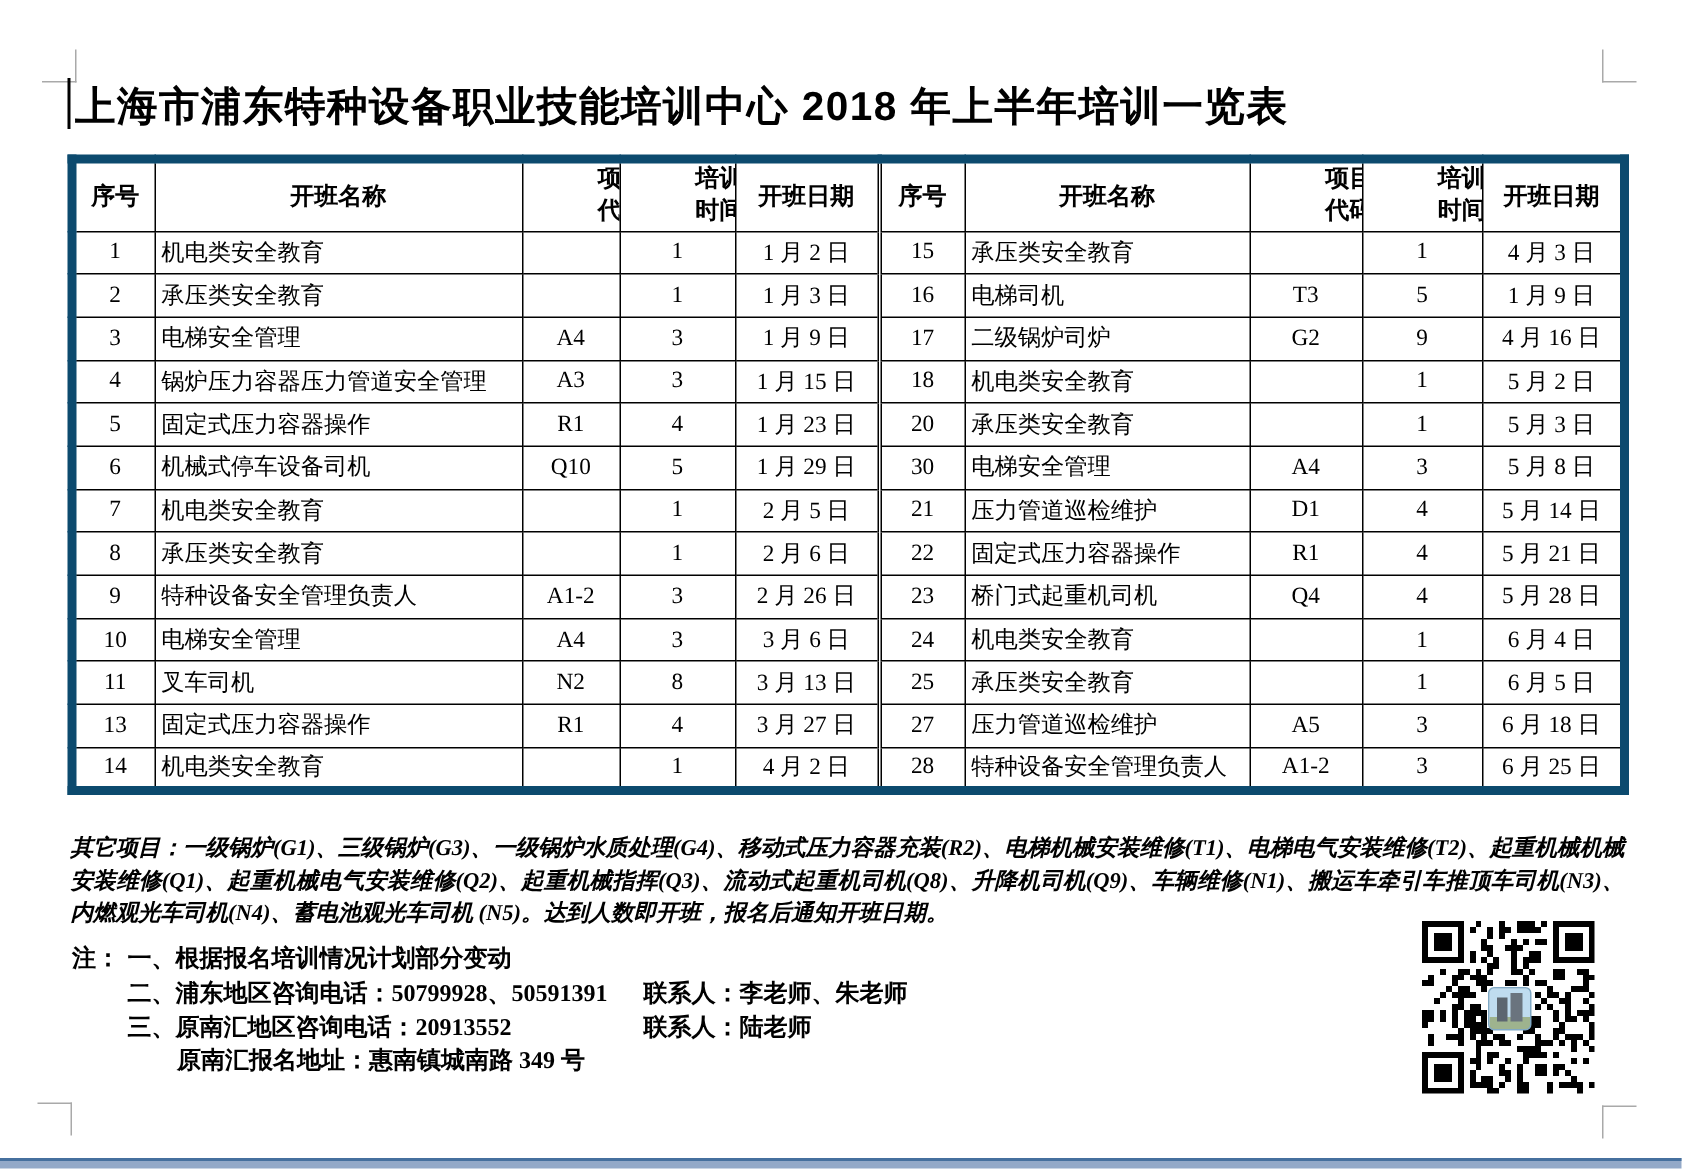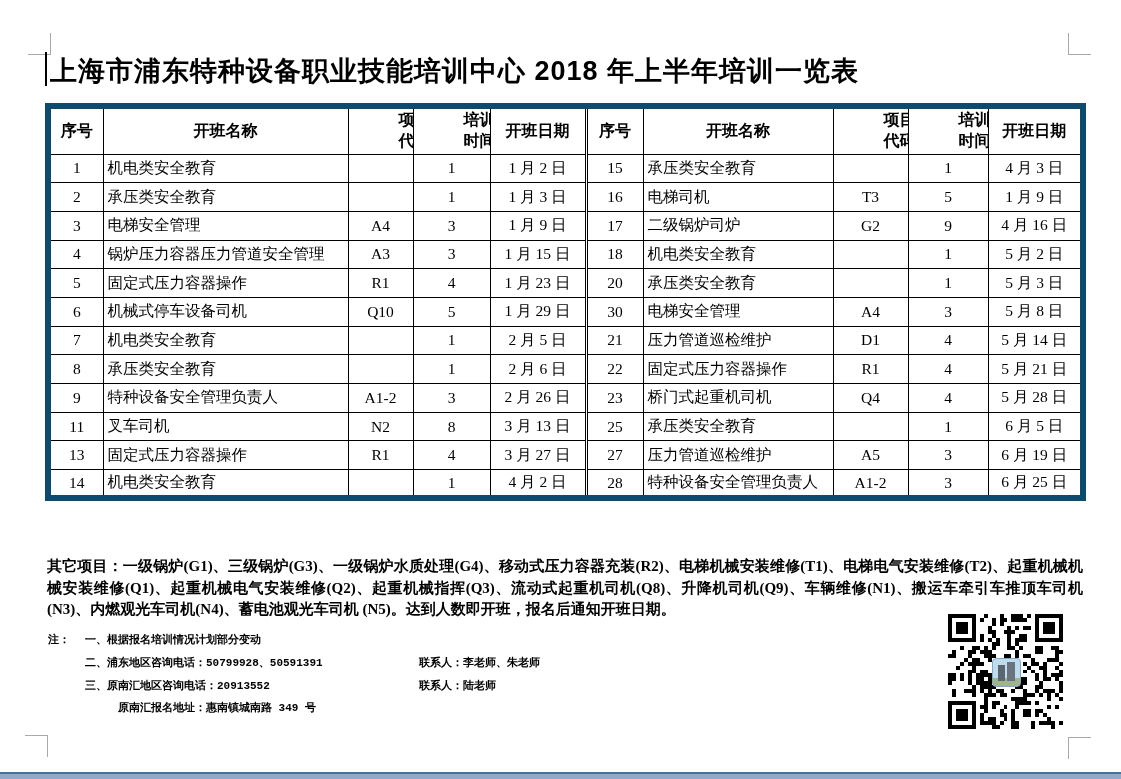--- a/index.html
+++ b/index.html
@@ -23,23 +23,23 @@
   .doc-table th,.doc-table td{border:1px solid #000;overflow:hidden;white-space:nowrap;padding:0 4px;}
   .doc-table thead tr{height:48px;}
   .doc-table tbody tr{height:28.7px;}
   .doc-table th{font-size:16px;font-weight:bold;text-align:center;padding:0 2px;}
   .doc-table th div{line-height:1.3;padding-left:48px;}
   td.ccenter{text-align:center;font-size:15.5px;}
   td.cname{text-align:left;font-size:15.5px;margin-left:32px;}
   .mid{border-left:3px double #000 !important;}
   
   .other-projects{position:absolute;left:47px;top:556px;width:1036px;font-size:15px;
-        font-weight:bold;line-height:21.5px;text-align:justify;}
-  
-  .notes{position:absolute;left:48px;top:629px;width:720px;font-size:11px;font-weight:bold;font-family:Liberation Mono, monospace;}
+        font-weight:bold;line-height:21.5px;text-align:justify;font-style:italic;}
+  
+  .notes{position:absolute;left:48px;top:629px;width:720px;font-size:16px;font-weight:bold;}
   .note-line{line-height:22.8px;white-space:nowrap;}
   .note-label{display:inline-block;width:37px;}
   .indent1{padding-left:37px;}
   .indent2{padding-left:70px;}
   .note-body{display:inline-block;min-width:312px;}
   
   .qr-wrap{position:absolute;left:948px;top:614px;width:115px;height:115px;}
   .qr-wrap svg{display:block;}
   .qr-logo{position:absolute;left:44px;top:44px;width:27px;height:27px;border-radius:4px;
         border:1px solid #7fa8c4;background:linear-gradient(#bfdcef 0 70%,#9eb38e 70% 100%);overflow:hidden;}
@@ -203,20 +203,32 @@
           <td class="ccenter">A1-2</td>
           <td class="ccenter">3</td>
           <td class="ccenter">2 月 26 日</td>
           <td class="ccenter mid">23</td>
           <td class="cname">桥门式起重机司机</td>
           <td class="ccenter">Q4</td>
           <td class="ccenter">4</td>
           <td class="ccenter">5 月 28 日</td>
         </tr>
         <tr>
+          <td class="ccenter">10</td>
+          <td class="cname">电梯安全管理</td>
+          <td class="ccenter">A4</td>
+          <td class="ccenter">3</td>
+          <td class="ccenter">3 月 6 日</td>
+          <td class="ccenter mid">24</td>
+          <td class="cname">机电类安全教育</td>
+          <td class="ccenter"></td>
+          <td class="ccenter">1</td>
+          <td class="ccenter">6 月 4 日</td>
+        </tr>
+        <tr>
           <td class="ccenter">11</td>
           <td class="cname">叉车司机</td>
           <td class="ccenter">N2</td>
           <td class="ccenter">8</td>
           <td class="ccenter">3 月 13 日</td>
           <td class="ccenter mid">25</td>
           <td class="cname">承压类安全教育</td>
           <td class="ccenter"></td>
           <td class="ccenter">1</td>
           <td class="ccenter">6 月 5 日</td>
@@ -224,21 +236,21 @@
         <tr>
           <td class="ccenter">13</td>
           <td class="cname">固定式压力容器操作</td>
           <td class="ccenter">R1</td>
           <td class="ccenter">4</td>
           <td class="ccenter">3 月 27 日</td>
           <td class="ccenter mid">27</td>
           <td class="cname">压力管道巡检维护</td>
           <td class="ccenter">A5</td>
           <td class="ccenter">3</td>
-          <td class="ccenter">6 月 19 日</td>
+          <td class="ccenter">6 月 18 日</td>
         </tr>
         <tr>
           <td class="ccenter">14</td>
           <td class="cname">机电类安全教育</td>
           <td class="ccenter"></td>
           <td class="ccenter">1</td>
           <td class="ccenter">4 月 2 日</td>
           <td class="ccenter mid">28</td>
           <td class="cname">特种设备安全管理负责人</td>
           <td class="ccenter">A1-2</td>

